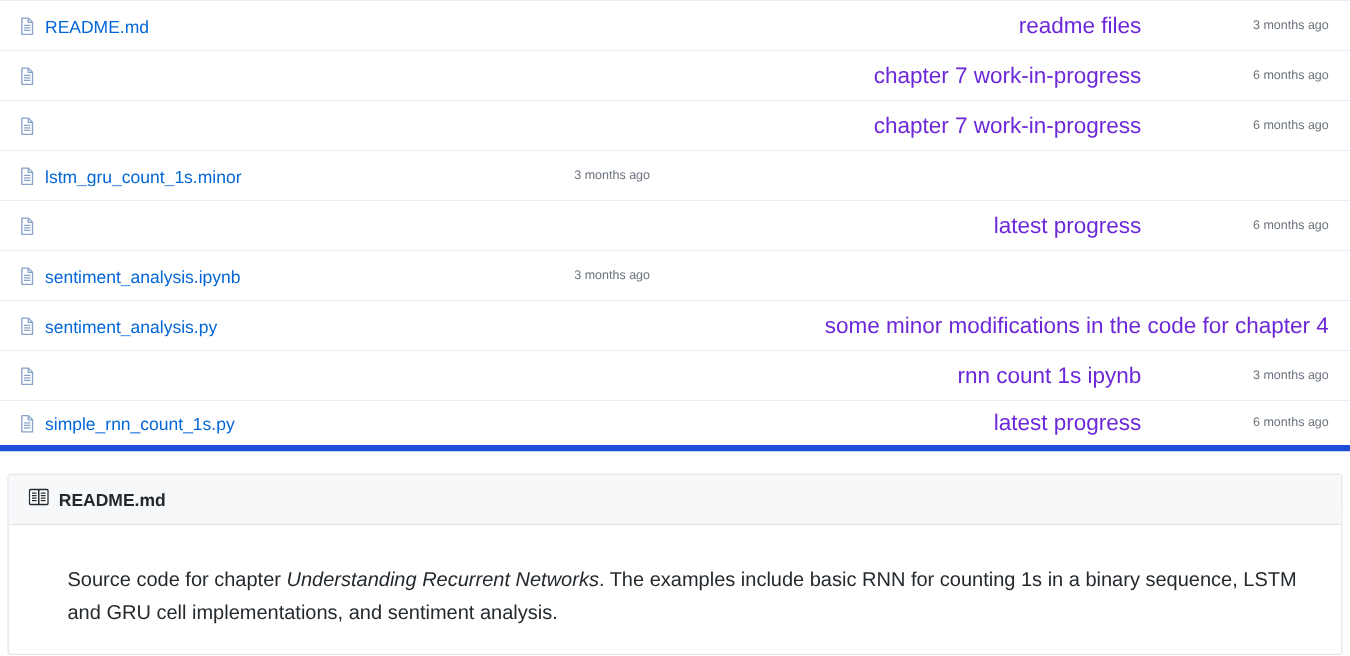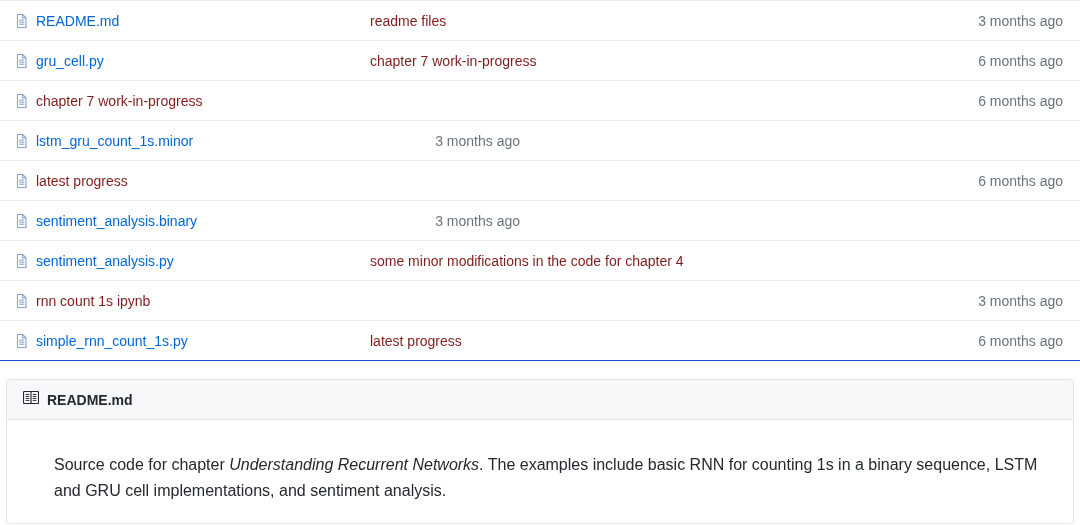--- a/index.html
+++ b/index.html
@@ -27,46 +27,47 @@
   .file-row {
     display: flex;
     align-items: center;
     height: 40px;
     border-bottom: 1px solid #eaecef;
     box-sizing: border-box;
     padding: 0 17px 0 14px;
     background: #ffffff;
   }
   .file-row:last-child {
-    border-bottom: 1px solid #1d4ed8;
+    border-bottom: 5px solid #1d4ed8;
   }
 
   .cell-icon {
     flex: 0 0 22px;
     display: flex;
     align-items: center;
     justify-content: flex-start;
   }
   .cell-name {
     flex: 0 0 334px;
     overflow: hidden;
     white-space: nowrap;
   }
   .cell-msg {
     flex: 1 1 auto;
     overflow: hidden;
     white-space: nowrap;
-    color: #7f1d1d;
-    font-size: 14px;
+    color: #6d28d9;
+    font-size: 18px;
+    text-align: right;
   }
   .cell-age {
     flex: 0 0 150px;
     text-align: right;
     color: #6a737d;
-    font-size: 14px;
+    font-size: 10px;
     white-space: nowrap;
   }
 
   .file-link {
     color: #0366d6;
     text-decoration: none;
     font-size: 14px;
   }
 
   
@@ -130,21 +131,20 @@
     <div class="file-row">
       <div class="cell-icon">
         <svg width="16" height="16" viewBox="0 0 16 16" aria-hidden="true">
           <path d="M3.5 1.5h5.2L12 4.8v9.7H3.5z" fill="#ffffff" stroke="#8aa4c8" stroke-width="1.1" stroke-linejoin="round"></path>
           <path d="M8.6 1.6v3.3H11.9" fill="none" stroke="#8aa4c8" stroke-width="1.1" stroke-linejoin="round"></path>
           <line x1="5.2" y1="7.2" x2="10.3" y2="7.2" stroke="#8aa4c8" stroke-width="1"></line>
           <line x1="5.2" y1="9.2" x2="10.3" y2="9.2" stroke="#8aa4c8" stroke-width="1"></line>
           <line x1="5.2" y1="11.2" x2="10.3" y2="11.2" stroke="#8aa4c8" stroke-width="1"></line>
         </svg>
       </div>
-      <div class="cell-name"><a class="file-link" href="#">gru_cell.py</a></div>
       <div class="cell-msg">chapter 7 work-in-progress</div>
       <div class="cell-age">6 months ago</div>
     </div>
     <div class="file-row">
       <div class="cell-icon">
         <svg width="16" height="16" viewBox="0 0 16 16" aria-hidden="true">
           <path d="M3.5 1.5h5.2L12 4.8v9.7H3.5z" fill="#ffffff" stroke="#8aa4c8" stroke-width="1.1" stroke-linejoin="round"></path>
           <path d="M8.6 1.6v3.3H11.9" fill="none" stroke="#8aa4c8" stroke-width="1.1" stroke-linejoin="round"></path>
           <line x1="5.2" y1="7.2" x2="10.3" y2="7.2" stroke="#8aa4c8" stroke-width="1"></line>
           <line x1="5.2" y1="9.2" x2="10.3" y2="9.2" stroke="#8aa4c8" stroke-width="1"></line>
@@ -183,21 +183,21 @@
     <div class="file-row">
       <div class="cell-icon">
         <svg width="16" height="16" viewBox="0 0 16 16" aria-hidden="true">
           <path d="M3.5 1.5h5.2L12 4.8v9.7H3.5z" fill="#ffffff" stroke="#8aa4c8" stroke-width="1.1" stroke-linejoin="round"></path>
           <path d="M8.6 1.6v3.3H11.9" fill="none" stroke="#8aa4c8" stroke-width="1.1" stroke-linejoin="round"></path>
           <line x1="5.2" y1="7.2" x2="10.3" y2="7.2" stroke="#8aa4c8" stroke-width="1"></line>
           <line x1="5.2" y1="9.2" x2="10.3" y2="9.2" stroke="#8aa4c8" stroke-width="1"></line>
           <line x1="5.2" y1="11.2" x2="10.3" y2="11.2" stroke="#8aa4c8" stroke-width="1"></line>
         </svg>
       </div>
-      <div class="cell-name"><a class="file-link" href="#">sentiment_analysis.binary</a></div>
+      <div class="cell-name"><a class="file-link" href="#">sentiment_analysis.ipynb</a></div>
       <div class="cell-age">3 months ago</div>
     </div>
     <div class="file-row">
       <div class="cell-icon">
         <svg width="16" height="16" viewBox="0 0 16 16" aria-hidden="true">
           <path d="M3.5 1.5h5.2L12 4.8v9.7H3.5z" fill="#ffffff" stroke="#8aa4c8" stroke-width="1.1" stroke-linejoin="round"></path>
           <path d="M8.6 1.6v3.3H11.9" fill="none" stroke="#8aa4c8" stroke-width="1.1" stroke-linejoin="round"></path>
           <line x1="5.2" y1="7.2" x2="10.3" y2="7.2" stroke="#8aa4c8" stroke-width="1"></line>
           <line x1="5.2" y1="9.2" x2="10.3" y2="9.2" stroke="#8aa4c8" stroke-width="1"></line>
           <line x1="5.2" y1="11.2" x2="10.3" y2="11.2" stroke="#8aa4c8" stroke-width="1"></line>

